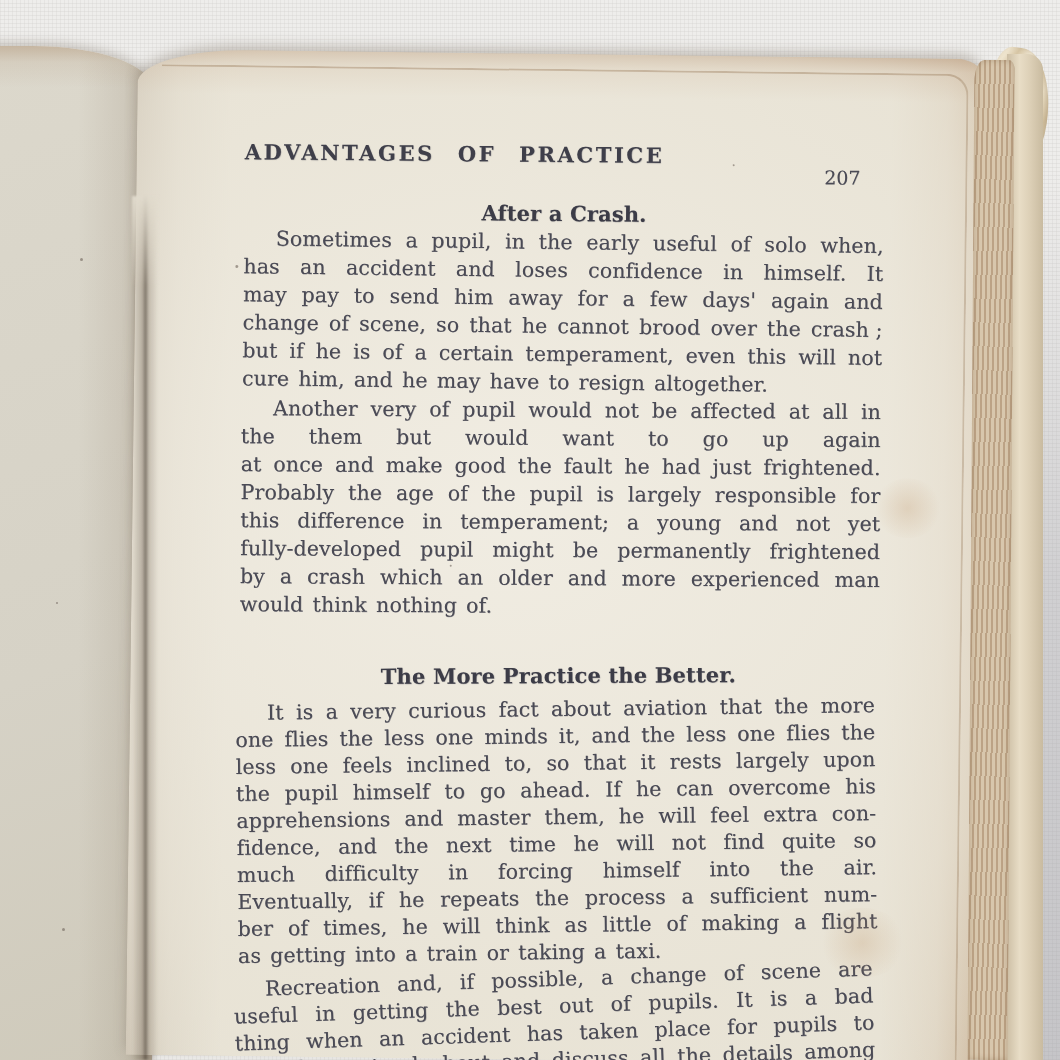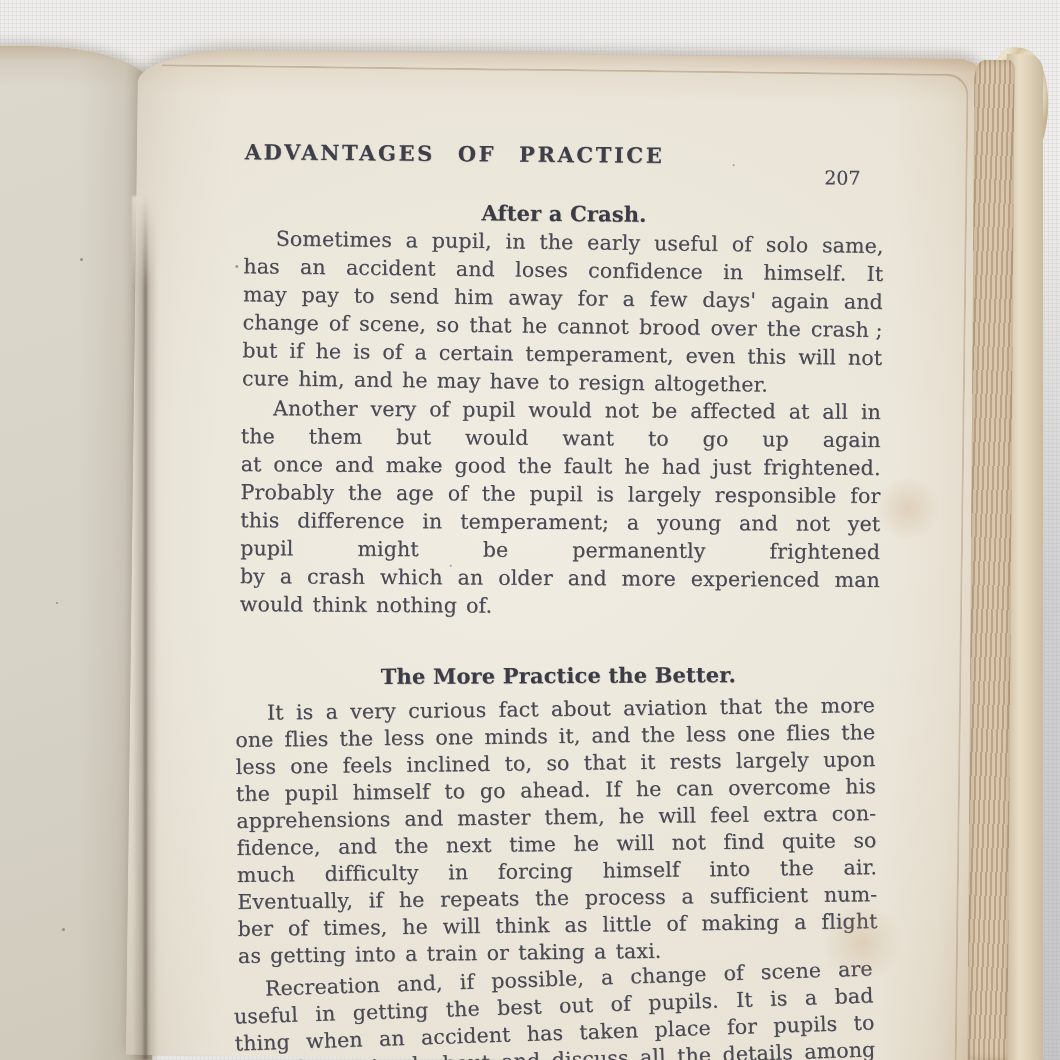--- a/index.html
+++ b/index.html
@@ -140,34 +140,34 @@
     <div class="corner-line"></div>
 
     <div class="header-row">
       <span class="runhead">ADVANTAGES OF PRACTICE</span>
       <span class="pagenum">207</span>
     </div>
 
     <div class="text-block">
         <div class="heading s0">After a Crash.</div>
         <div class="para s0 p0">
-          <div class="line first"><span>Sometimes</span><span>a</span><span>pupil,</span><span>in</span><span>the</span><span>early</span><span>useful</span><span>of</span><span>solo</span><span>same,</span></div>
+          <div class="line first"><span>Sometimes</span><span>a</span><span>pupil,</span><span>in</span><span>the</span><span>early</span><span>useful</span><span>of</span><span>solo</span><span>when,</span></div>
           <div class="line"><span>has</span><span>an</span><span>accident</span><span>and</span><span>loses</span><span>confidence</span><span>in</span><span>himself.</span><span>It</span></div>
           <div class="line"><span>may</span><span>pay</span><span>to</span><span>send</span><span>him</span><span>away</span><span>for</span><span>a</span><span>few</span><span>days'</span><span>again</span><span>and</span></div>
           <div class="line"><span>change</span><span>of</span><span>scene,</span><span>so</span><span>that</span><span>he</span><span>cannot</span><span>brood</span><span>over</span><span>the</span><span>crash&nbsp;;</span></div>
           <div class="line"><span>but</span><span>if</span><span>he</span><span>is</span><span>of</span><span>a</span><span>certain</span><span>temperament,</span><span>even</span><span>this</span><span>will</span><span>not</span></div>
           <div class="line unjust">cure him, and he may have to resign altogether.</div>
         </div>
         <div class="para s0 p1">
           <div class="line first"><span>Another</span><span>very</span><span>of</span><span>pupil</span><span>would</span><span>not</span><span>be</span><span>affected</span><span>at</span><span>all</span><span>in</span></div>
           <div class="line"><span>the</span><span>them</span><span>but</span><span>would</span><span>want</span><span>to</span><span>go</span><span>up</span><span>again</span></div>
           <div class="line"><span>at</span><span>once</span><span>and</span><span>make</span><span>good</span><span>the</span><span>fault</span><span>he</span><span>had</span><span>just</span><span>frightened.</span></div>
           <div class="line"><span>Probably</span><span>the</span><span>age</span><span>of</span><span>the</span><span>pupil</span><span>is</span><span>largely</span><span>responsible</span><span>for</span></div>
           <div class="line"><span>this</span><span>difference</span><span>in</span><span>temperament;</span><span>a</span><span>young</span><span>and</span><span>not</span><span>yet</span></div>
-          <div class="line"><span>pupil</span><span>might</span><span>be</span><span>permanently</span><span>frightened</span></div>
+          <div class="line"><span>fully-developed</span><span>pupil</span><span>might</span><span>be</span><span>permanently</span><span>frightened</span></div>
           <div class="line"><span>by</span><span>a</span><span>crash</span><span>which</span><span>an</span><span>older</span><span>and</span><span>more</span><span>experienced</span><span>man</span></div>
           <div class="line unjust">would think nothing of.</div>
         </div>
         <div class="heading s1">The More Practice the Better.</div>
         <div class="para s1 p0">
           <div class="line first"><span>It</span><span>is</span><span>a</span><span>very</span><span>curious</span><span>fact</span><span>about</span><span>aviation</span><span>that</span><span>the</span><span>more</span></div>
           <div class="line"><span>one</span><span>flies</span><span>the</span><span>less</span><span>one</span><span>minds</span><span>it,</span><span>and</span><span>the</span><span>less</span><span>one</span><span>flies</span><span>the</span></div>
           <div class="line"><span>less</span><span>one</span><span>feels</span><span>inclined</span><span>to,</span><span>so</span><span>that</span><span>it</span><span>rests</span><span>largely</span><span>upon</span></div>
           <div class="line"><span>the</span><span>pupil</span><span>himself</span><span>to</span><span>go</span><span>ahead.</span><span>If</span><span>he</span><span>can</span><span>overcome</span><span>his</span></div>
           <div class="line"><span>apprehensions</span><span>and</span><span>master</span><span>them,</span><span>he</span><span>will</span><span>feel</span><span>extra</span><span>con-</span></div>

